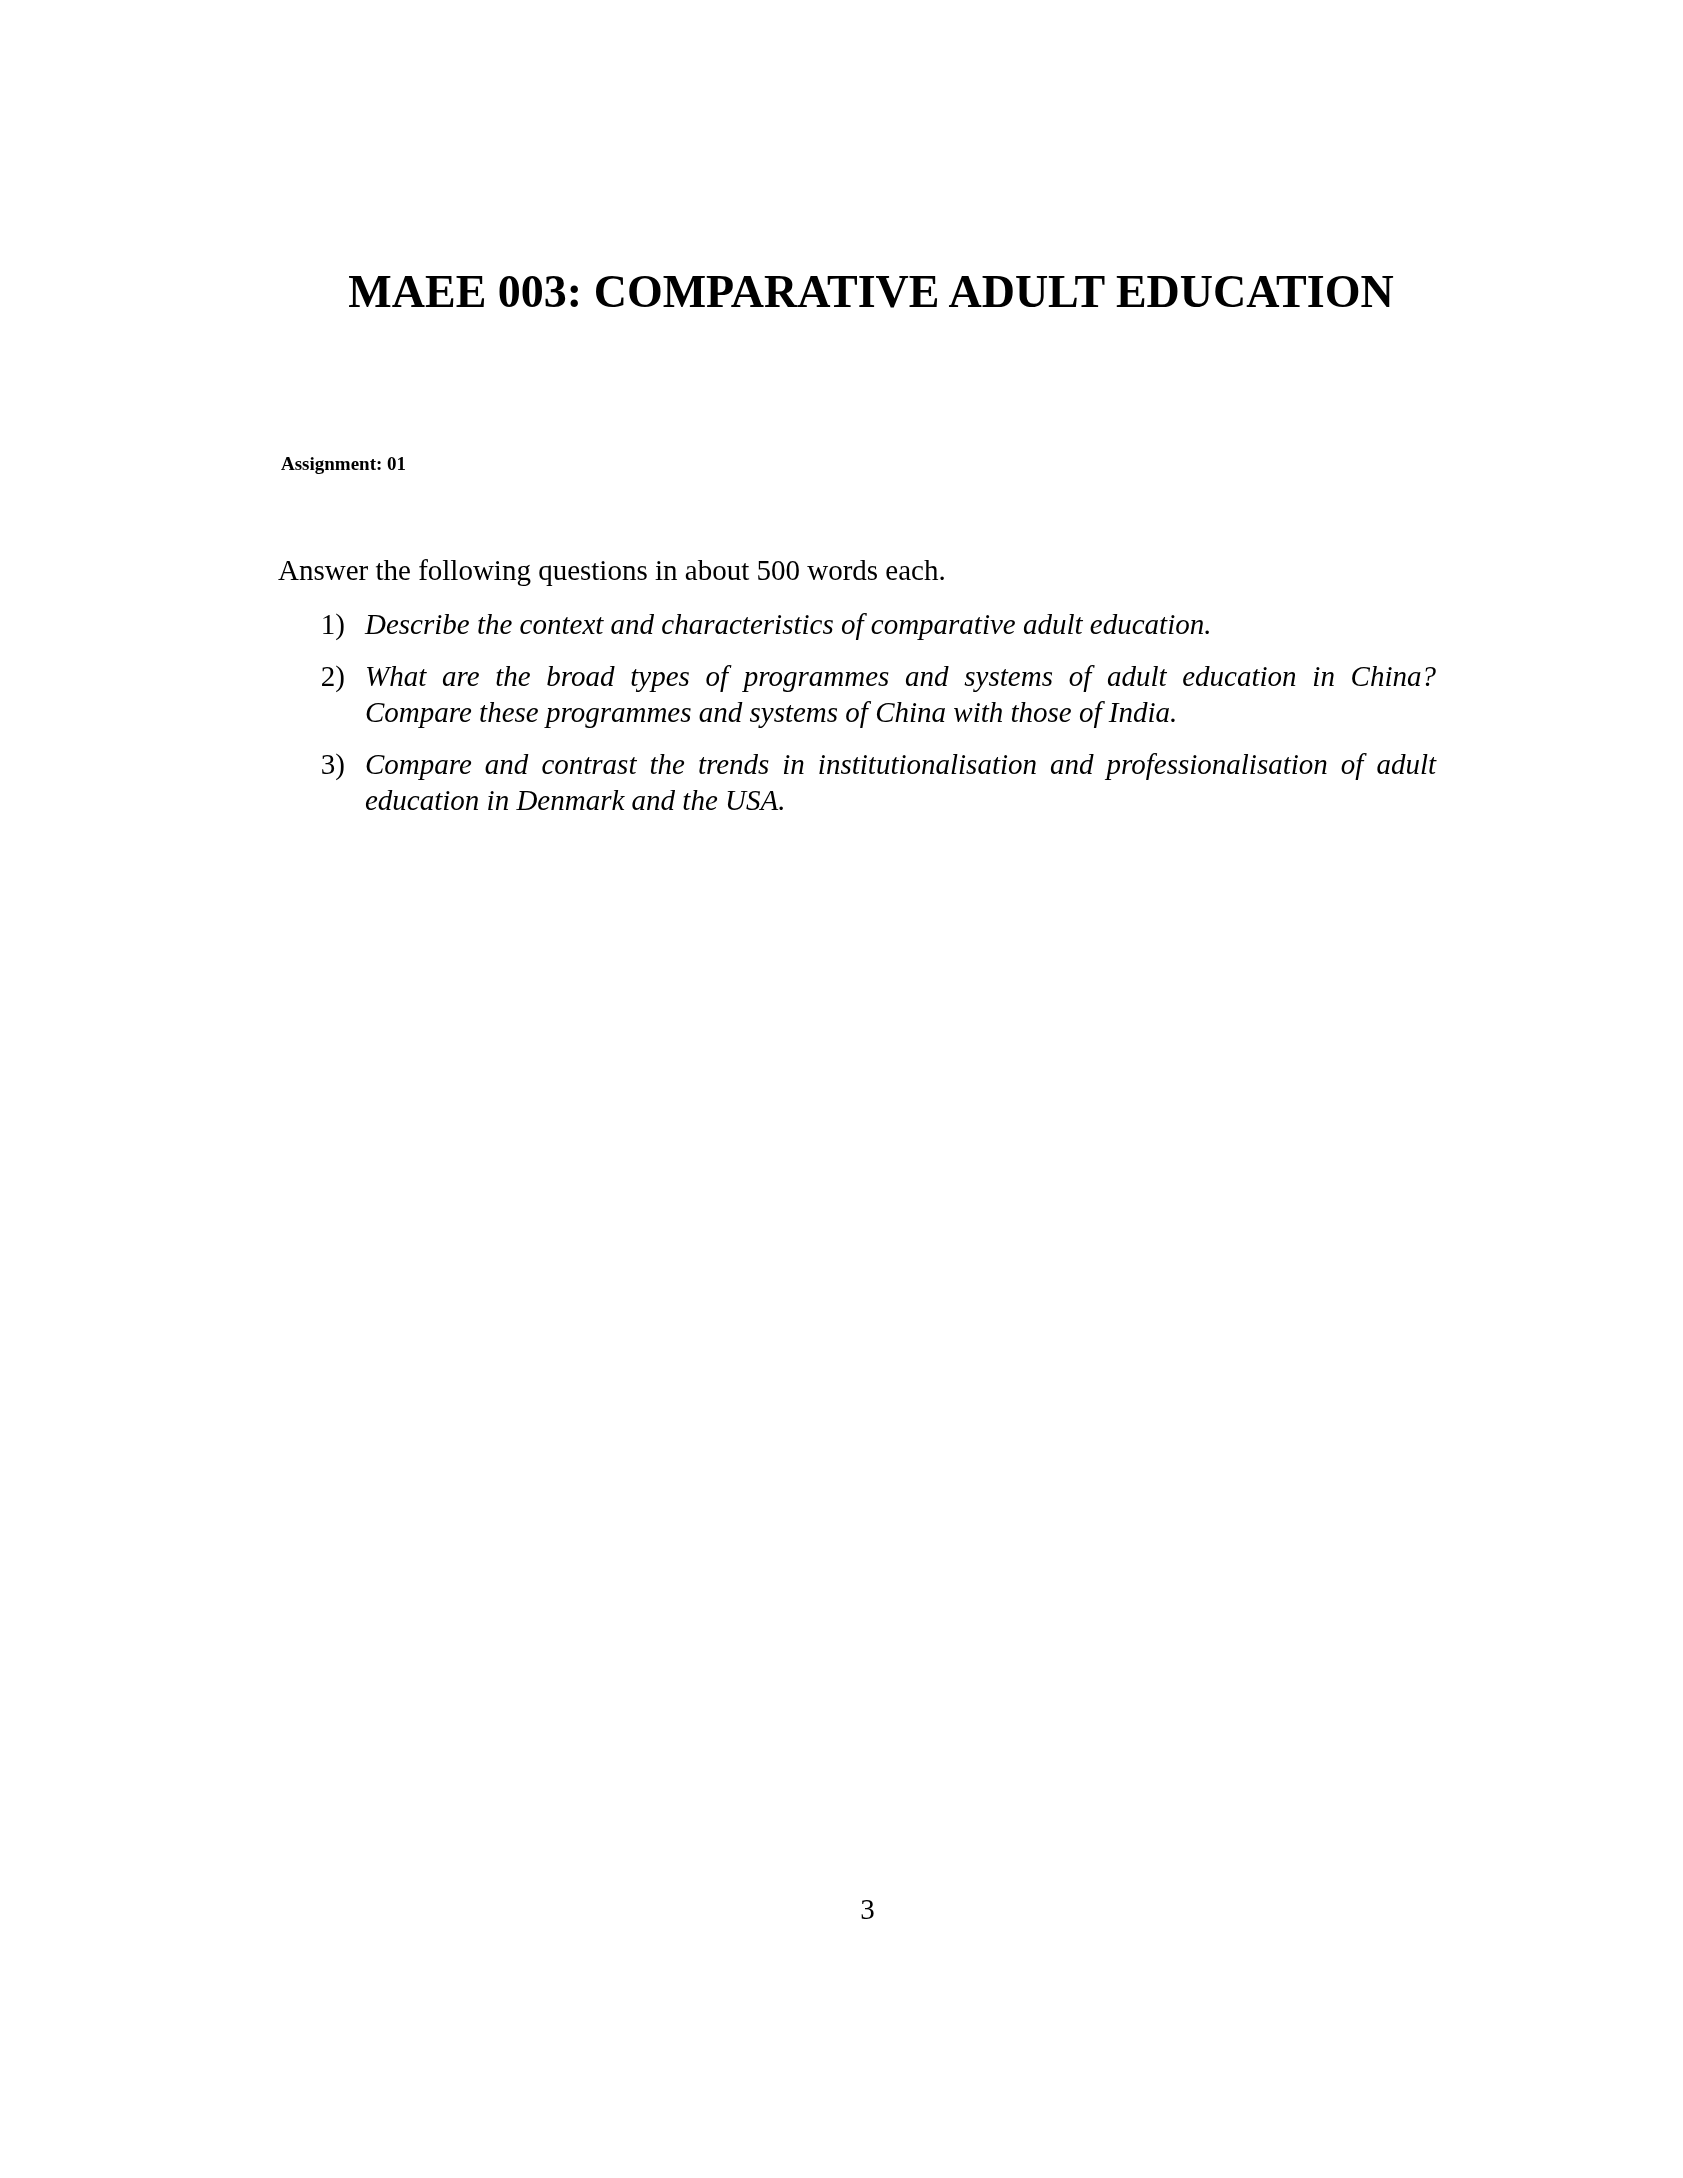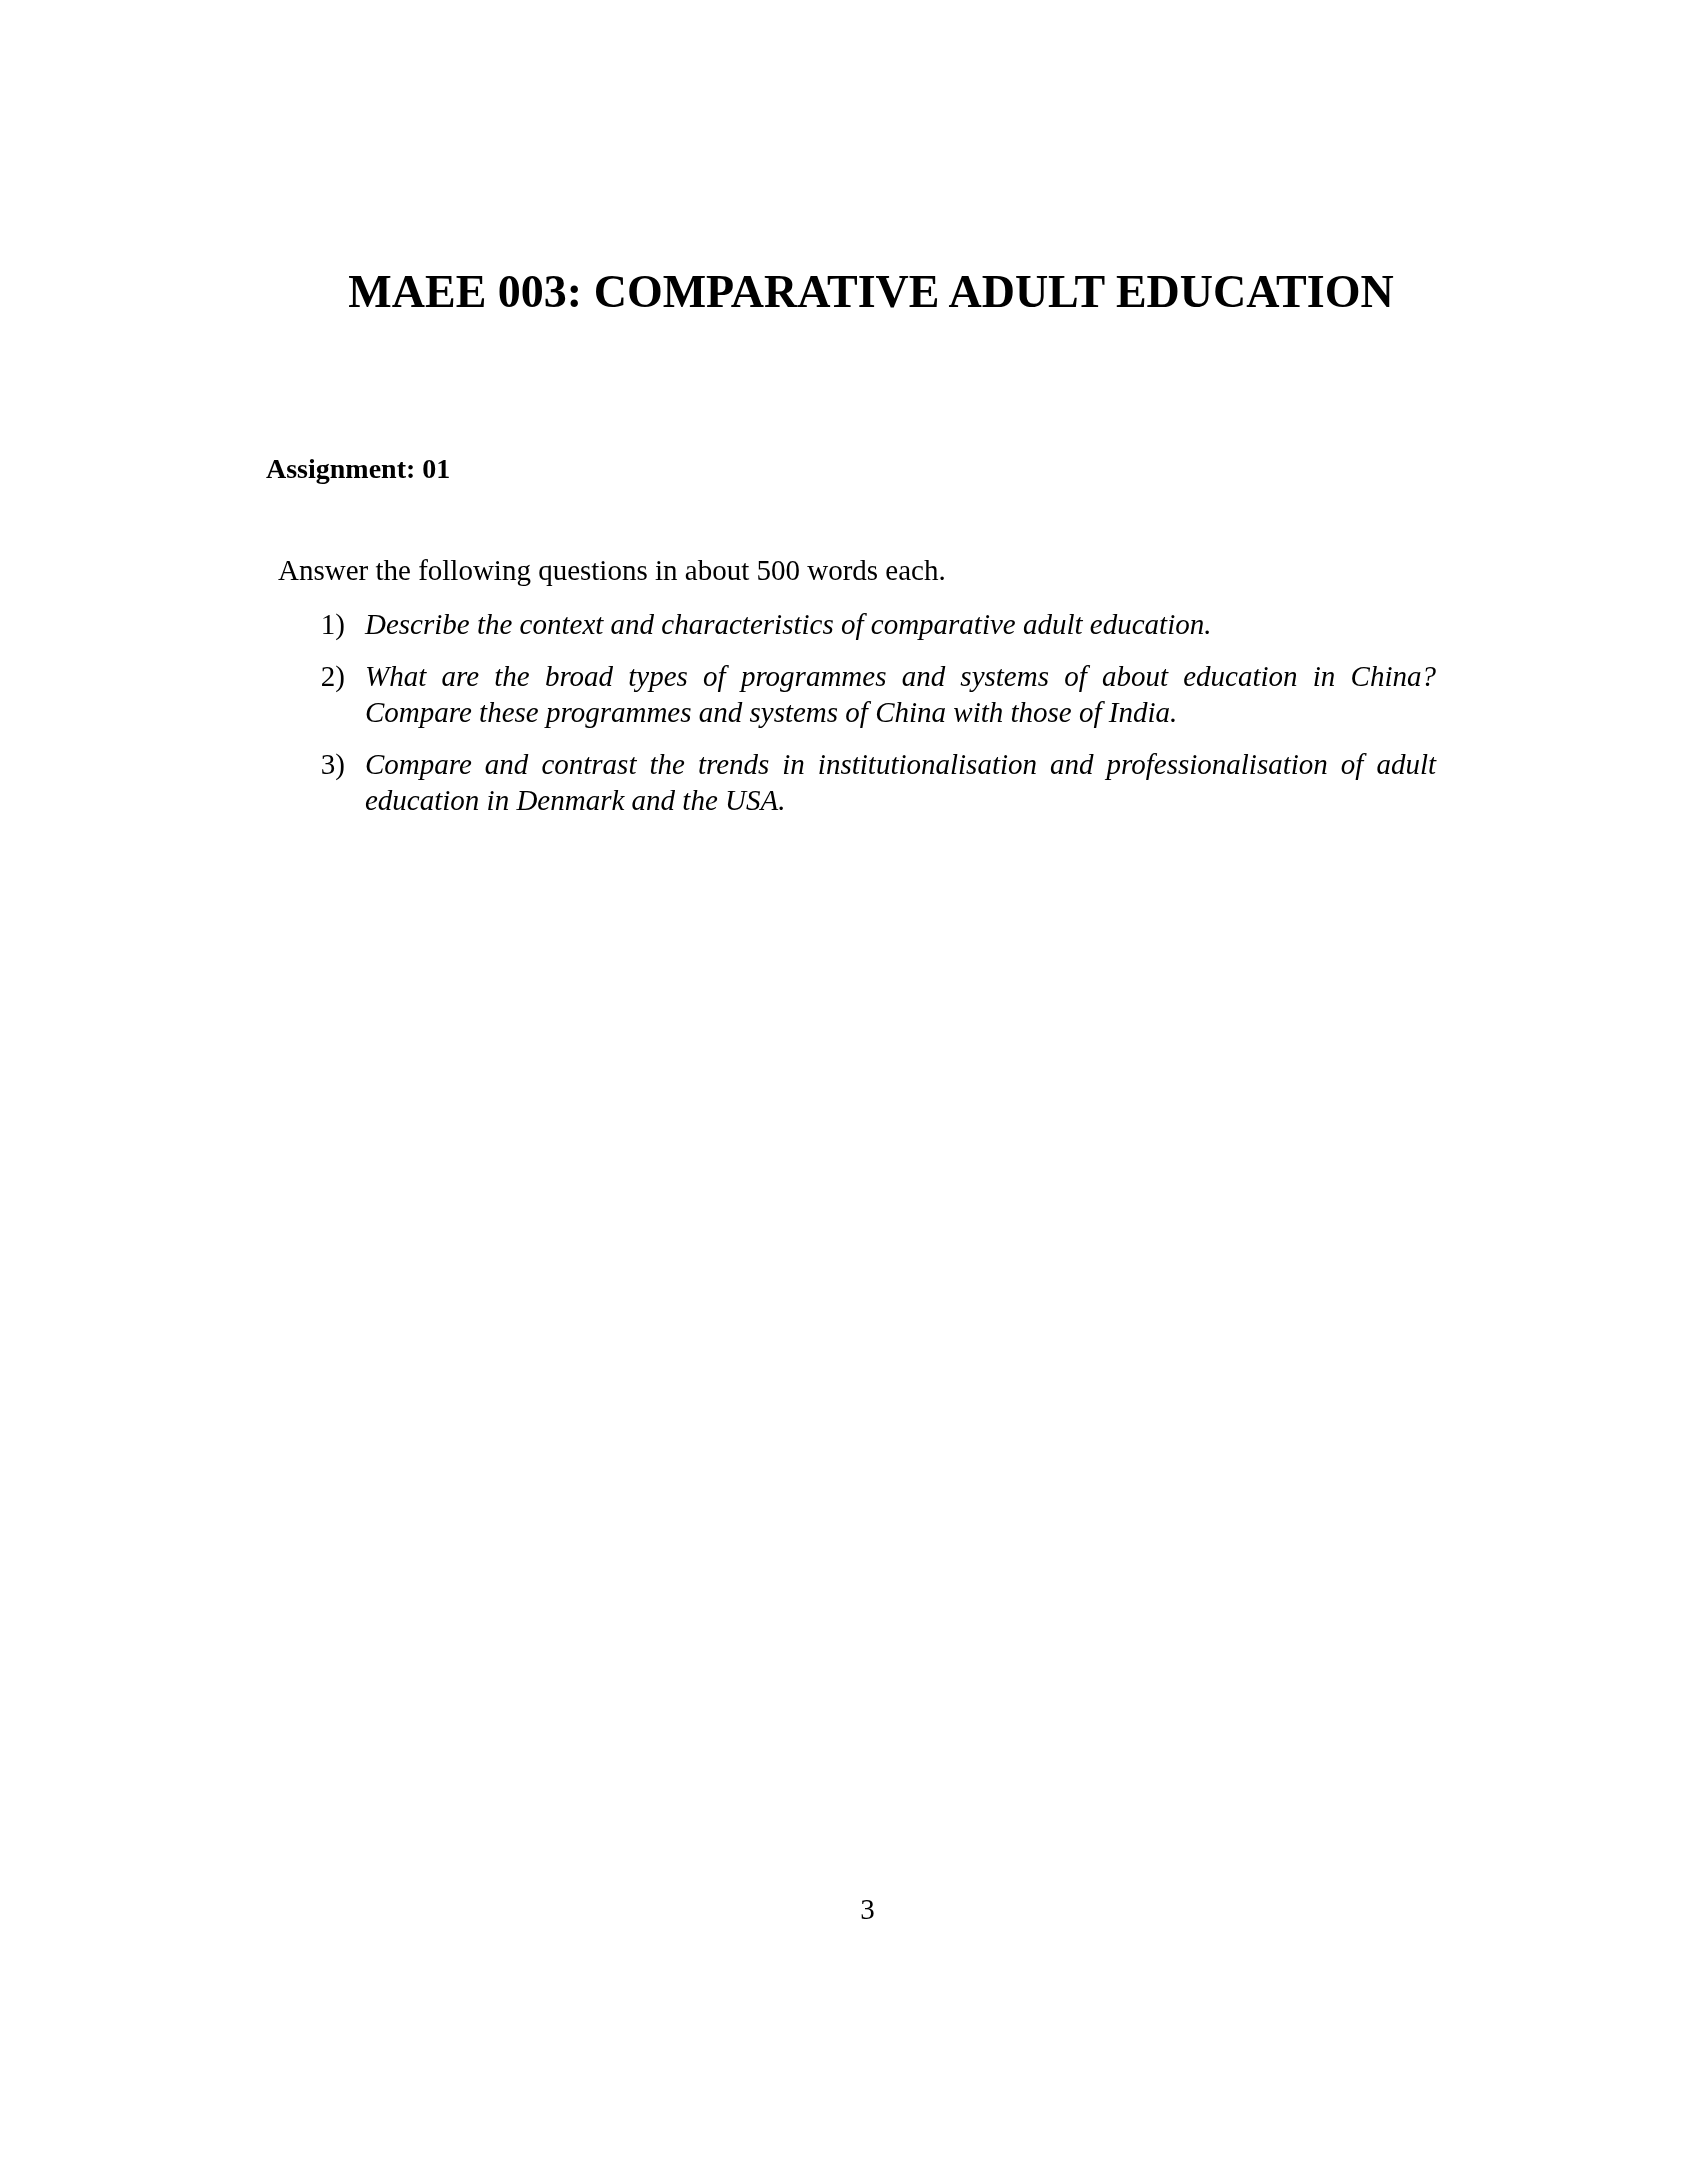--- a/index.html
+++ b/index.html
@@ -1,18 +1,18 @@
 <!DOCTYPE html>
 <html><head>
 <meta charset="utf-8">
 <style>
   html, body { margin: 0; padding: 0; background: #ffffff; }
   body { width: 1683px; height: 2178px; position: relative; font-family: "Liberation Serif", serif; color: #000; }
   .title { position: absolute; left: 0; width: 1742px; top: 265px; text-align: center; font-weight: bold; font-size: 46px; letter-spacing: 0px; }
-  .assign { position: absolute; left: 266px; top: 453px; font-weight: bold; font-size: 28px; }
+  .assign { position: absolute; left: 281px; top: 453px; font-weight: bold; font-size: 19px; }
   .intro { position: absolute; left: 278px; top: 554px; font-size: 29px; font-family: Liberation Serif, serif; }
   .qlist { position: absolute; left: 278px; top: 606px; width: 1158px; font-size: 29px; line-height: 36px; }
   .q { display: flex; margin-bottom: 16px; }
   .qnum { width: 87px; text-align: right; padding-right: 20px; box-sizing: border-box; flex: none; }
   .qtext { flex: 1; text-align: justify; font-style: italic; }
   .pagenum { position: absolute; left: 0; width: 1735px; top: 1893px; text-align: center; font-size: 29px; }
 </style>
 </head>
 <body>
 
@@ -22,21 +22,21 @@
 
 <div class="intro">Answer the following questions in about 500 words each.</div>
 
 <div class="qlist">
   <div class="q">
     <span class="qnum">1)</span>
     <span class="qtext">Describe the context and characteristics of comparative adult education.</span>
   </div>
   <div class="q">
     <span class="qnum">2)</span>
-    <span class="qtext">What are the broad types of programmes and systems of about education in China? Compare these programmes and systems of China with those of India.</span>
+    <span class="qtext">What are the broad types of programmes and systems of adult education in China? Compare these programmes and systems of China with those of India.</span>
   </div>
   <div class="q">
     <span class="qnum">3)</span>
     <span class="qtext">Compare and contrast the trends in institutionalisation and professionalisation of adult education in Denmark and the USA.</span>
   </div>
 </div>
 
 <div class="pagenum">3</div>
 
 

